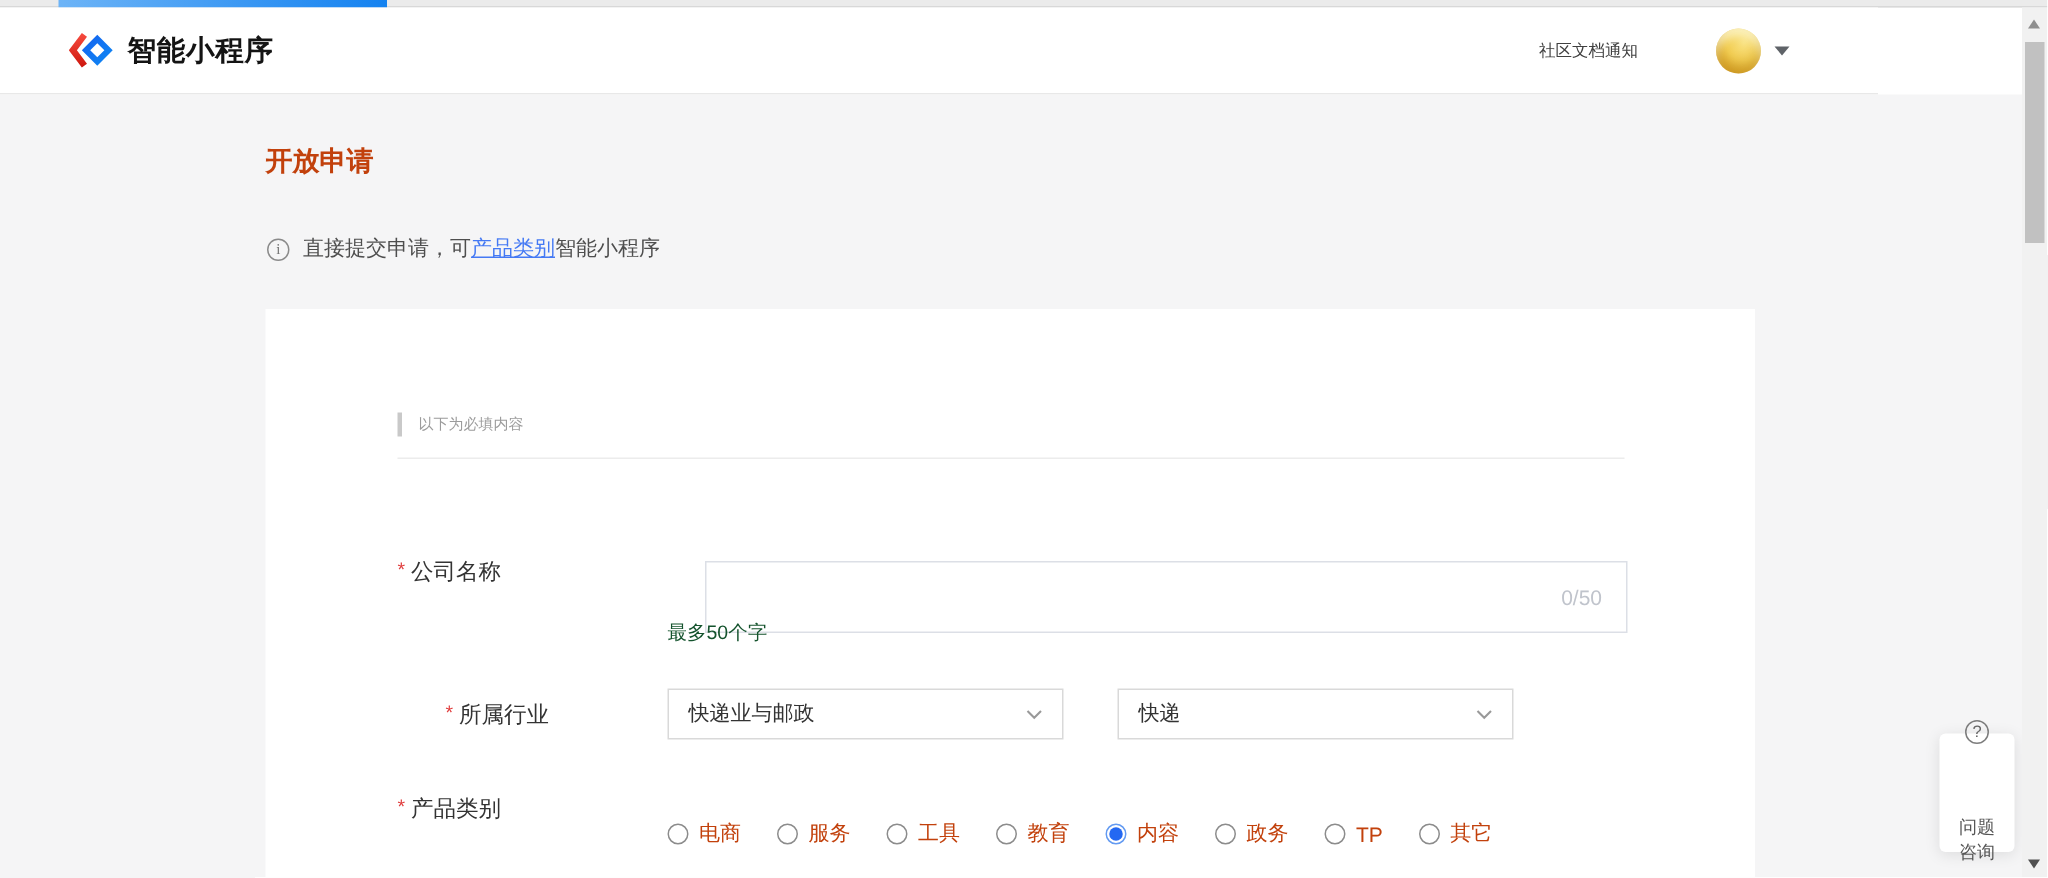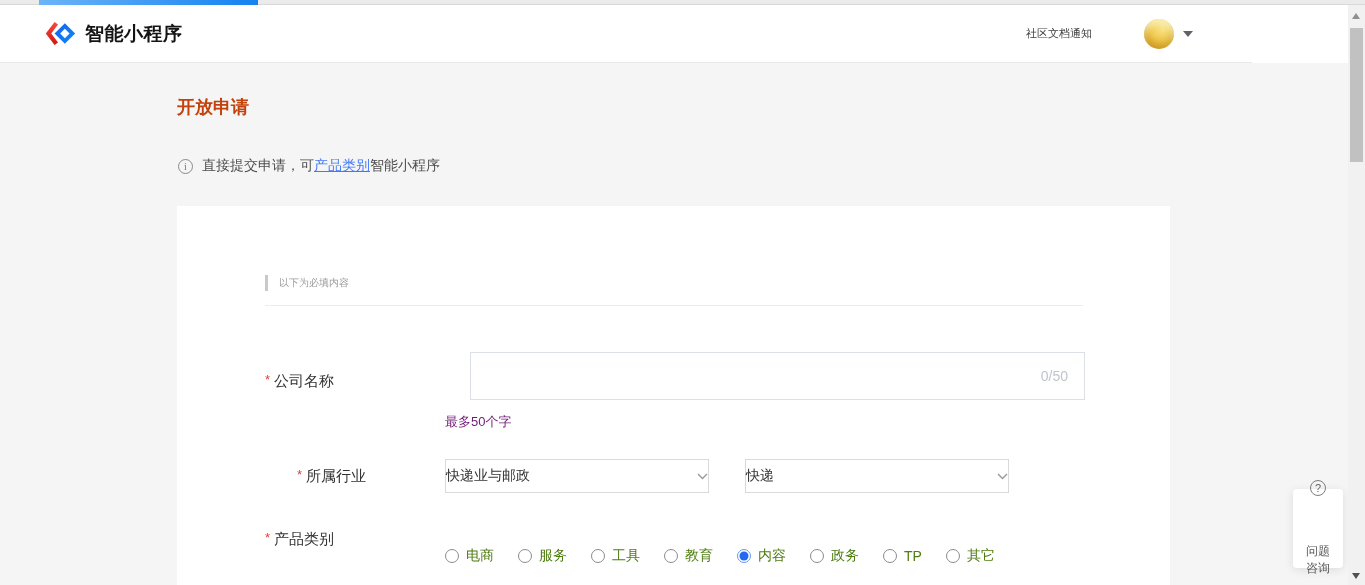--- a/index.html
+++ b/index.html
@@ -42,36 +42,36 @@
   .section-bar{width:3px;height:16px;background:#c9c9c9;margin-right:11px;}
   .section-title{font-size:10px;color:#9c9c9c;}
   .divider{position:absolute;left:88px;top:99px;width:818px;height:1px;background:#ececec;}
 
   .field-label{position:absolute;left:88px;font-size:15px;color:#333;}
   .required{color:#e03e3e;margin-right:4px;font-size:13px;vertical-align:2px;}
   .label-company{top:166px;}
   .label-industry{top:261px;margin-left:32px;}
   .label-category{top:324px;}
 
-  .input-wrap{position:absolute;left:268px;top:146px;width:640px;height:48px;padding-left:25px;}
+  .input-wrap{position:absolute;left:268px;top:168px;width:640px;height:48px;padding-left:25px;}
   .text-input{width:100%;height:100%;border:1px solid #dcdfe6;background:#fff;padding:0 70px 0 14px;font-size:14px;color:#333;outline:none;font-family:inherit;}
   .char-counter{position:absolute;right:17px;top:50%;transform:translateY(-50%);font-size:14px;color:#c0c4cc;}
-  .field-hint{position:absolute;left:268px;top:207px;font-size:13px;color:#701a75;}
-
-  .select{position:absolute;top:253px;width:264px;height:34px;border:1px solid #d9d9d9;background:#fff;display:flex;align-items:center;justify-content:space-between;padding:0 0;font-size:14px;color:#333;cursor:pointer;}
+  .field-hint{position:absolute;left:268px;top:207px;font-size:13px;color:#14532d;}
+
+  .select{position:absolute;top:253px;width:264px;height:34px;border:1px solid #d9d9d9;background:#fff;display:flex;align-items:center;justify-content:space-between;padding:0 13px;font-size:14px;color:#333;cursor:pointer;}
   .select-1{left:268px;}
   .select-2{left:568px;text-align:right;}
   .chevron svg{display:block;}
 
   .radio-group{position:absolute;left:268px;top:341px;display:flex;align-items:center;}
   .radio-item{display:flex;align-items:center;margin-right:24px;cursor:pointer;}
   .radio-circle{position:relative;width:14px;height:14px;border:1.5px solid #8c8c8c;border-radius:50%;margin-right:7px;background:#fff;}
   .radio-item.checked .radio-circle{border-color:#639af1;}
   .radio-item.checked .radio-circle::after{content:"";position:absolute;left:50%;top:50%;transform:translate(-50%,-50%);width:9px;height:9px;border-radius:50%;background:var(--accent);}
-  .radio-label{font-size:14px;color:#4d7c0f;}
+  .radio-label{font-size:14px;color:#c2410c;}
 
   
   .support-widget{position:absolute;left:1293px;top:489px;width:50px;height:79px;background:#fff;border-radius:4px;box-shadow:0 2px 10px rgba(0,0,0,.10);display:flex;flex-direction:column;align-items:center;justify-content:center;cursor:pointer;}
   .question-icon{width:16px;height:16px;border:1px solid #7d7d7d;border-radius:50%;font-size:11px;line-height:14px;text-align:center;color:#666;margin-bottom:7px;}
   .support-text{font-size:12px;color:#555;line-height:17px;text-align:center;margin-top:40px;}
 
   
   .scrollbar{position:absolute;right:0;top:5px;width:17px;height:580px;background:#f1f1f1;}
   .scroll-up{position:absolute;top:8px;left:4px;width:0;height:0;border-left:4px solid transparent;border-right:4px solid transparent;border-bottom:6px solid #8f8f8f;cursor:pointer;}
   .scroll-thumb{position:absolute;top:23px;left:2px;width:13px;height:134px;background:#c1c1c1;cursor:pointer;}

